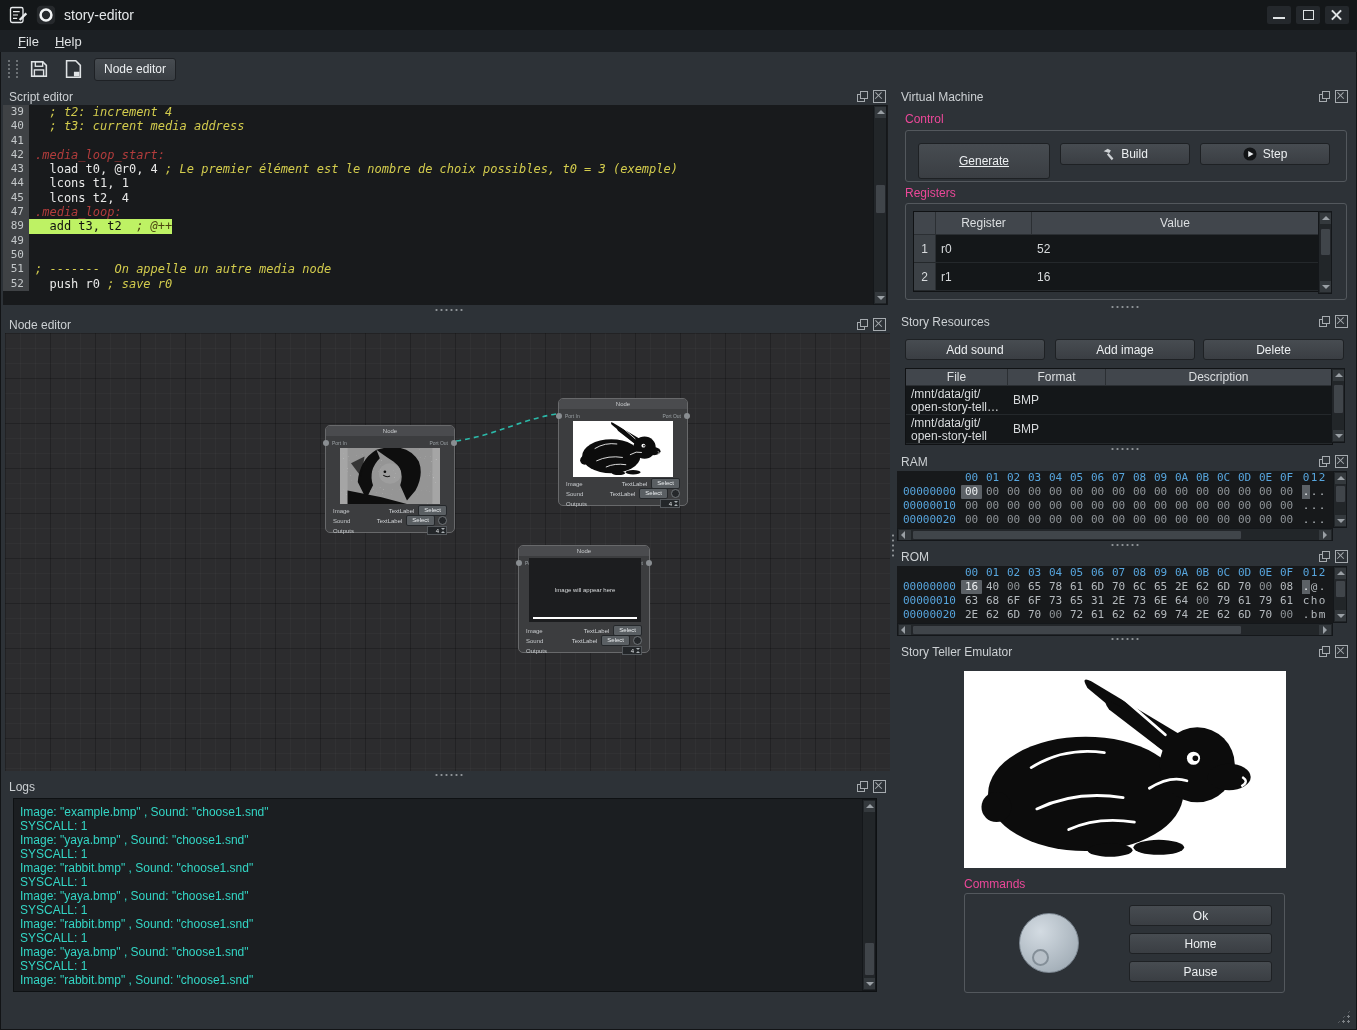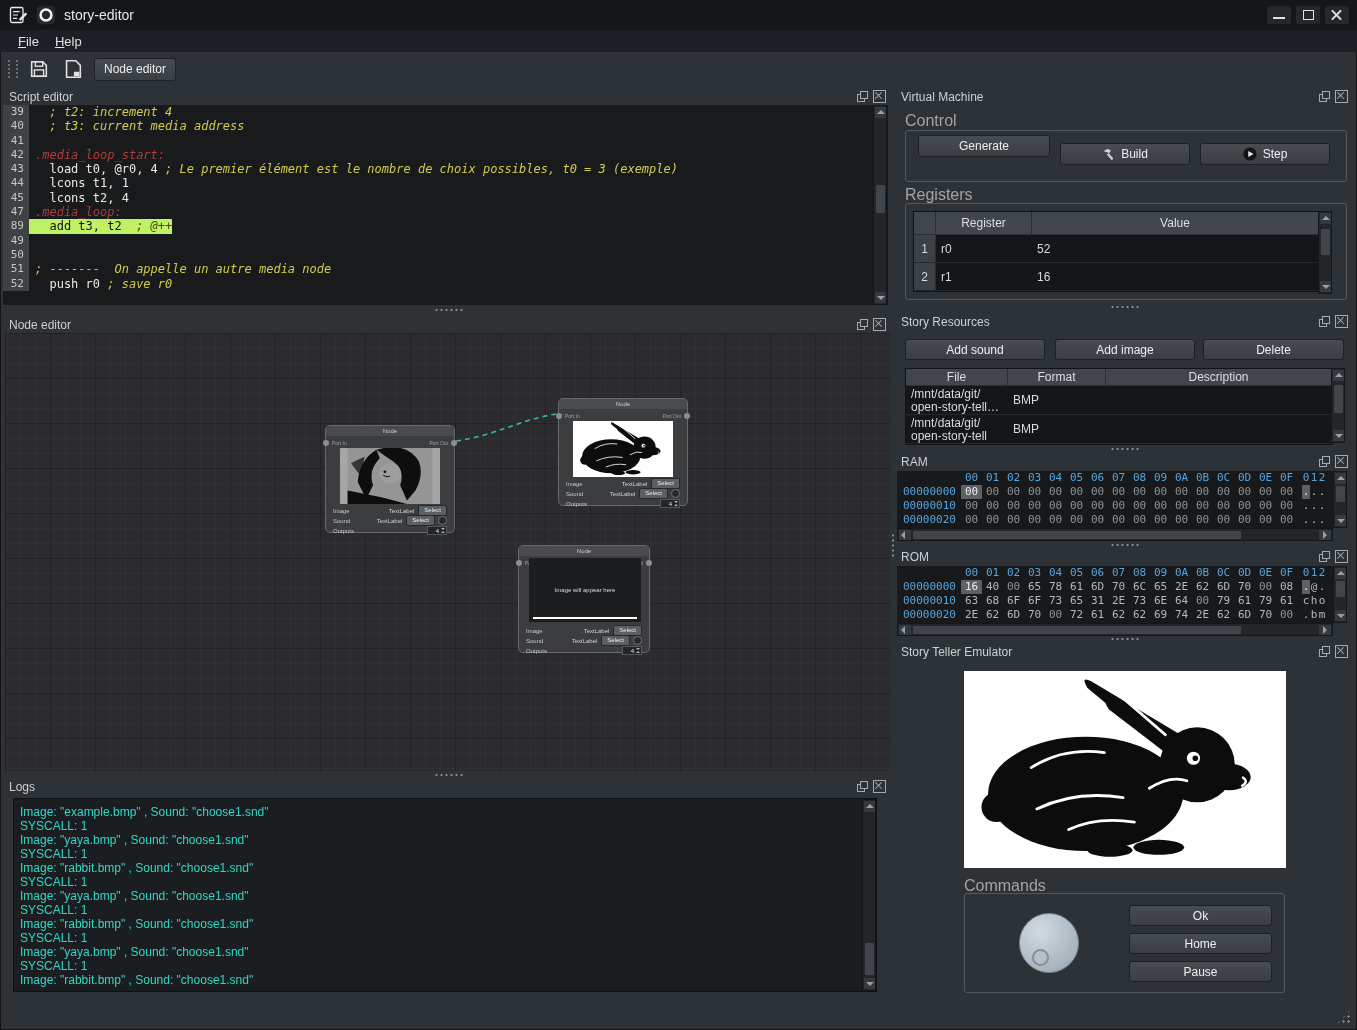--- a/index.html
+++ b/index.html
@@ -35,21 +35,21 @@
   .hdr .sp{flex:1;}
   .mi{width:11px;height:11px;margin-left:5px;position:relative;cursor:pointer;}
   .mi-float::before{content:"";position:absolute;left:0;bottom:0;width:6px;height:6px;border:1px solid #a6abaf;}
   .mi-float::after{content:"";position:absolute;right:0;top:0;width:6px;height:6px;border:1px solid #a6abaf;background:#2d3237;}
   .mi-close{border:1px solid #a6abaf;}
   .mi-close::before,.mi-close::after{content:"";position:absolute;left:0px;top:4px;width:9px;height:1.4px;background:#a6abaf;}
   .mi-close::before{transform:rotate(45deg);} .mi-close::after{transform:rotate(-45deg);}
   
   .btn{background:linear-gradient(#474c51,#3a3e43);border:1px solid #1e2124;border-radius:3px;
     color:#eceff1;font-size:12px;display:flex;align-items:center;justify-content:center;gap:6px;cursor:pointer;box-sizing:border-box;}
-  .grouplabel{position:absolute;font-size:16px;color:#a3a3a3;}
+  .grouplabel{position:absolute;font-size:12px;color:#ec4899;}
   .groupbox{position:absolute;border:1px solid #53585d;border-radius:3px;box-sizing:border-box;}
   
   .codearea{position:absolute;left:3px;top:105px;width:885px;height:200px;background:#181a1c;overflow:hidden;}
   .line{display:flex;height:14.3px;font-family:"DejaVu Sans Mono",monospace;font-size:12px;line-height:14.3px;white-space:pre;}
   .lnum{width:26px;background:#3f4245;color:#c4c8ca;text-align:right;padding-right:5px;font-size:11px;flex:none;box-sizing:border-box;}
   .lcontent{padding-left:6px;}
   .lcontent.hl{background:#bef264;}
   .seg-code{color:#e8e8e8;} .seg-comment{color:#d3cc4d;font-style:italic;} .seg-label{color:#b23c3c;font-style:italic;}
   .hl .seg-code{color:#101010;} .hl .seg-comment{color:#4a4410;}
   
@@ -384,21 +384,21 @@
 <div class="panel" style="left:897px;top:88px;width:455px;">
   <div class="hdr">
     <span>Virtual Machine</span>
     <span class="sp"></span>
     <div class="mi mi-float"></div>
     <div class="mi mi-close"></div>
   </div>
 </div>
 <span class="grouplabel" style="left:905px;top:112px;position:absolute;">Control</span>
 <div class="groupbox" style="left:905px;top:130px;width:442px;height:52px;"></div>
-<div class="btn" style="position:absolute;left:918px;top:135px;width:132px;height:22px;">
+<div class="btn" style="position:absolute;left:918px;top:143px;width:132px;height:36px;text-decoration:underline;">
   <span>Generate</span>
 </div>
 <div class="btn" style="position:absolute;left:1060px;top:143px;width:130px;height:22px;">
   <svg width="13" height="13" viewBox="0 0 16 16">
     <path d="M2 4 l5-3 4 2 -2 3 z" fill="#cfd3d6"></path>
       <path d="M8 6 l6 7 -2 2 -6-7 z" fill="#cfd3d6"></path>
   </svg>
   <span>Build</span>
 </div>
 <div class="btn" style="position:absolute;left:1200px;top:143px;width:130px;height:22px;">

